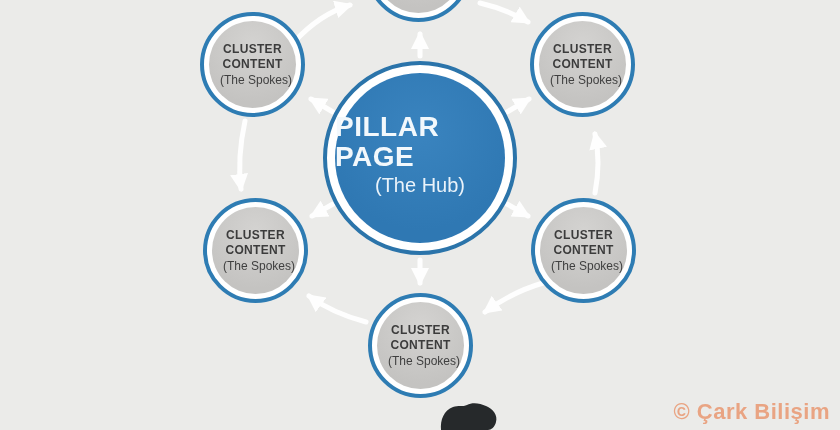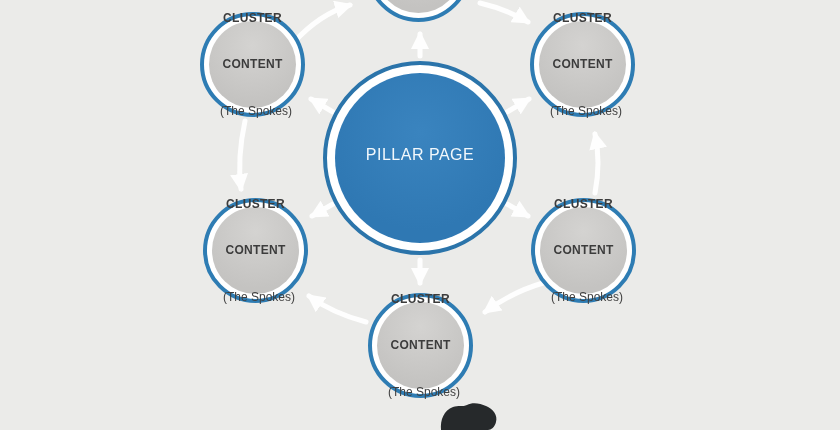--- a/index.html
+++ b/index.html
@@ -16,32 +16,32 @@
 
   
   .hub { position: absolute; left: 323px; top: 61px;
          width: 186px; height: 186px; border-radius: 50%;
          border: 4px solid #2b74aa; background: #ffffff;
          box-sizing: content-box; display: flex; }
   .hub-fill { flex: 1; margin: 8px; border-radius: 50%;
               background: radial-gradient(circle at 50% 35%, #3a84bf, #2f78b3 70%);
               display: flex; flex-direction: column; align-items: center;
               justify-content: center; transform: translateZ(0); }
-  .hub-title { color: #f2f8fc; font-weight: normal; font-size: 16px;
+  .hub-title { color: #f2f8fc; font-weight: bold; font-size: 28px;
                letter-spacing: 0.5px; line-height: 30px; margin-top: -6px; }
   .hub-sub   { color: #eaf3fa; font-size: 20px; line-height: 26px; }
 
   
   .spoke { position: absolute; width: 97px; height: 97px; border-radius: 50%;
            border: 4px solid #2e7cb3; background: #ffffff;
            box-sizing: content-box; display: flex; }
   .spoke-fill { flex: 1; margin: 5px; border-radius: 50%;
                 background: radial-gradient(circle at 50% 28%, #d4d3d1, #c4c3c1 75%);
                 display: flex; flex-direction: column; align-items: center;
-                justify-content: center; text-align: center; gap: 31px; }
+                justify-content: center; text-align: center; }
   .spoke-line { color: #3c3c3c; font-weight: bold; font-size: 12px;
                 line-height: 15px; letter-spacing: 0.3px; }
   .spoke-sub  { color: #3f3f3f; font-size: 12px; line-height: 16px; margin-left: 7px; }
 
   .s-top { left: 366px; top: -83px; }
   .s-tl  { left: 200px; top: 12px; }
   .s-tr  { left: 530px; top: 12px; }
   .s-bl  { left: 203px; top: 198px; }
   .s-br  { left: 531px; top: 198px; }
   .s-b   { left: 368px; top: 293px; }
@@ -125,23 +125,25 @@
     <div class="spoke-fill">
       <span class="spoke-line">CLUSTER</span>
       <span class="spoke-line">CONTENT</span>
       <span class="spoke-sub">(The Spokes)</span>
     </div>
   </div>
 
   <div class="hub">
     <div class="hub-fill">
       <span class="hub-title">PILLAR PAGE</span>
+      <span class="hub-sub">(The Hub)</span>
     </div>
   </div>
 
   <svg class="logo-blob" width="840" height="430" viewBox="0 0 840 430">
     <path d="M 441 430 C 440 420 444 410 453 407 C 458 405 463 407 467 405
              C 472 402 480 403 486 406 C 493 409 498 415 496 422
              C 495 427 491 430 488 430 Z" fill="#26292b"></path>
   </svg>
 
+  <div class="watermark">© Çark Bilişim</div>
 
 </div>
 
 </body></html>

